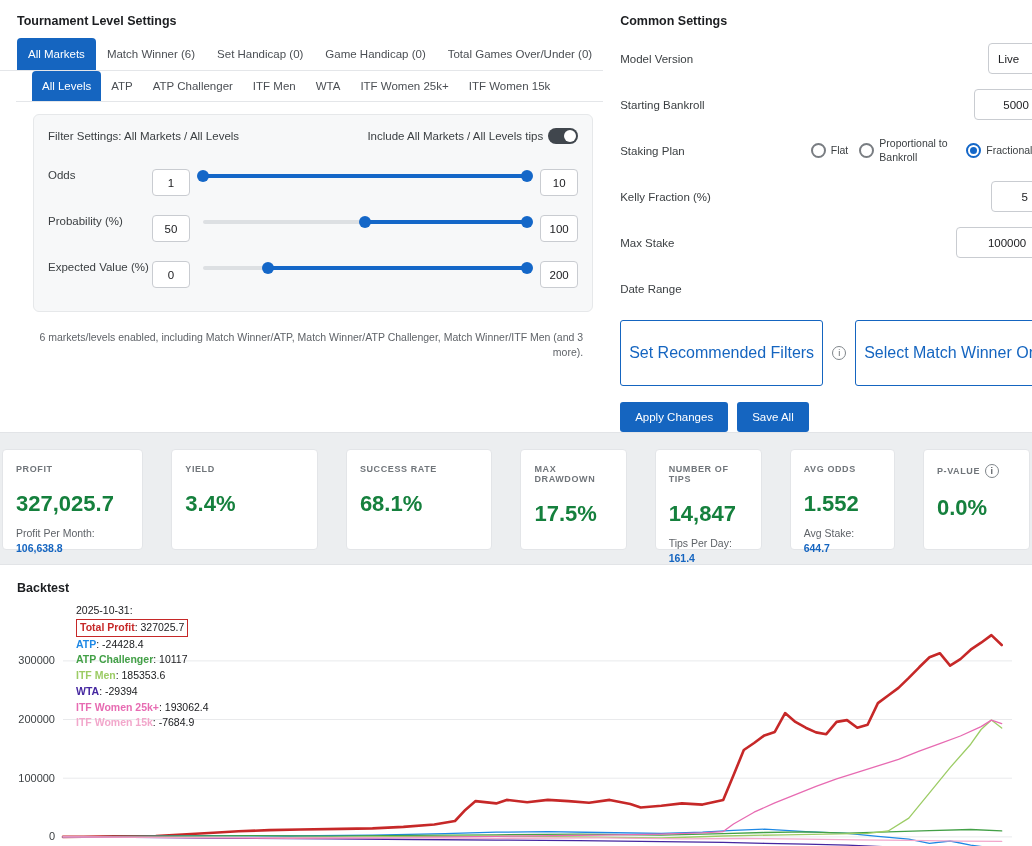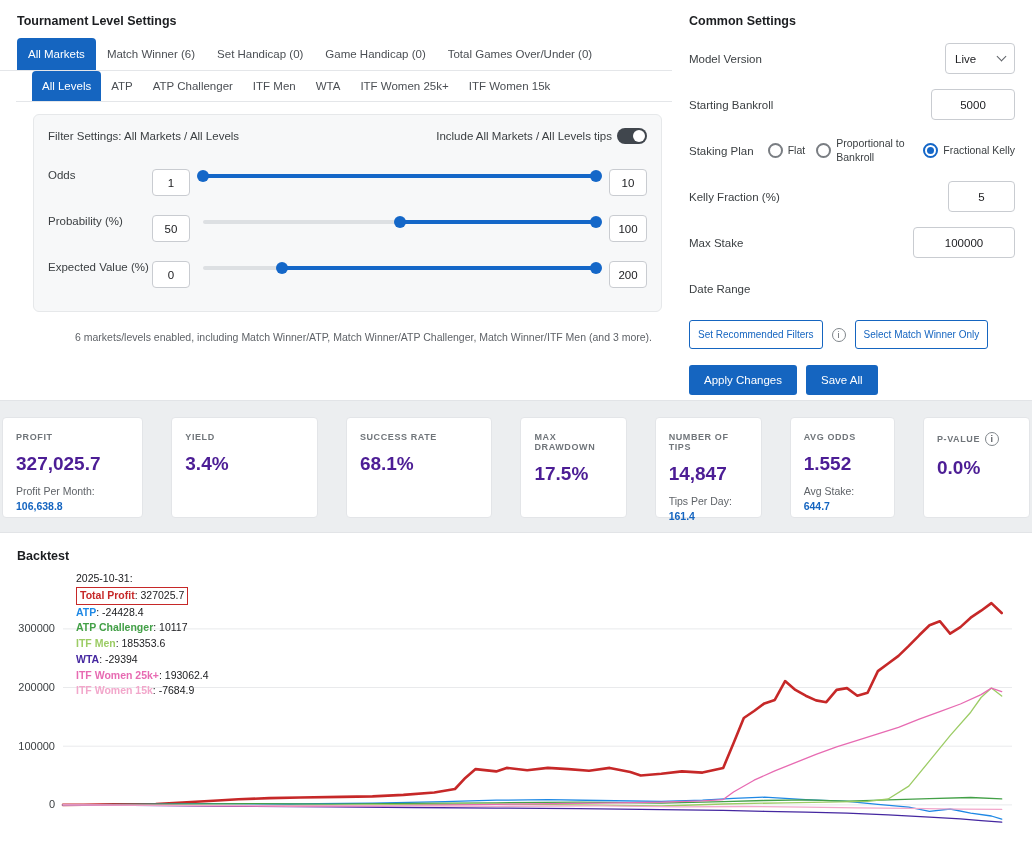--- a/index.html
+++ b/index.html
@@ -40,31 +40,31 @@
   .chev { width:7px; height:7px; border-right:1.5px solid #5f6368; border-bottom:1.5px solid #5f6368; transform:rotate(45deg); margin-top:-4px; }
   .cs-input { height:31px; border:1px solid #c9ccd1; border-radius:4px; text-align:center; font-size:11.5px; font-family:inherit; color:#202124; background:#fff; }
   .w84 { width:84px; } .w67 { width:67px; } .w102 { width:102px; } .w140 { width:140px; font-size:11px; }
   .radio-group { display:flex; gap:11px; align-items:center; }
   .radio-option { display:flex; align-items:center; gap:5px; font-size:10.5px; color:#3c4043; cursor:pointer; }
   .radio { width:15px; height:15px; border:2px solid #797d82; border-radius:50%; flex:none; position:relative; background:#fff; }
   .radio-option.checked .radio { border-color:#1467c8; }
   .radio-option.checked .radio::after { content:""; position:absolute; inset:2px; background:#1467c8; border-radius:50%; }
   .opt-label { max-width:76px; line-height:1.25; }
   .cs-btn-row { display:flex; align-items:center; gap:9px; margin-top:16px; }
-  .btn-outline { background:#fff; border:1px solid #1565c0; color:#1565c0; font-size:10px; padding:8px 8px; border-radius:3px; font-family:inherit; cursor:pointer; white-space:nowrap; }
+  .btn-outline { background:#fff; border:1px solid #1565c0; color:#1565c0; font-size:16px; padding:23px 8px; border-radius:3px; font-family:inherit; cursor:pointer; white-space:nowrap; }
   .info-icon { width:14px; height:14px; border:1px solid #80868b; color:#5f6368; border-radius:50%; font-size:9px; display:inline-flex; align-items:center; justify-content:center; flex:none; font-style:normal; }
   .btn-primary { background:#1565c0; color:#fff; border:none; font-size:11.5px; padding:9px 15px; border-radius:3px; font-family:inherit; cursor:pointer; }
 
   
   .stats-row { display:flex; gap:28px; margin:16px 2px 14px; }
   .stat-card { background:#fff; border:1px solid #e3e5e8; border-radius:4px; padding:14px 13px; height:101px; }
   .stat-card:nth-child(1){width:157px;} .stat-card:nth-child(2){width:163px;} .stat-card:nth-child(3){width:163px;}
   .stat-card:nth-child(4){width:117px;} .stat-card:nth-child(5){width:118px;} .stat-card:nth-child(6){width:116px;} .stat-card:nth-child(7){width:118px;}
   .stat-label { font-size:9px; letter-spacing:0.6px; color:#70757a; font-weight:bold; display:flex; gap:5px; align-items:center; }
-  .stat-value { font-size:19px; font-weight:bold; color:#4c1d95; margin-top:11px; }
+  .stat-value { font-size:22px; font-weight:bold; color:#15803d; margin-top:17px; }
   .stat-sub { font-size:10.5px; color:#5f6368; margin-top:9px; line-height:1.45; }
   .stat-sub b { color:#1565c0; }
 
   
   .backtest-panel { background:#fff; border-top:1px solid #e2e4e7; padding:16px 8px 0; height:314px; }
   .bt-title { margin-left:9px; }
   .chart-wrap { position:relative; margin-top:8px; }
   #chart-svg { display:block; }
   #chart-svg text { font-family:"Liberation Sans",sans-serif; }
   .tooltip { position:absolute; left:68px; top:0; font-size:10.5px; line-height:1.5; color:#202124; }

